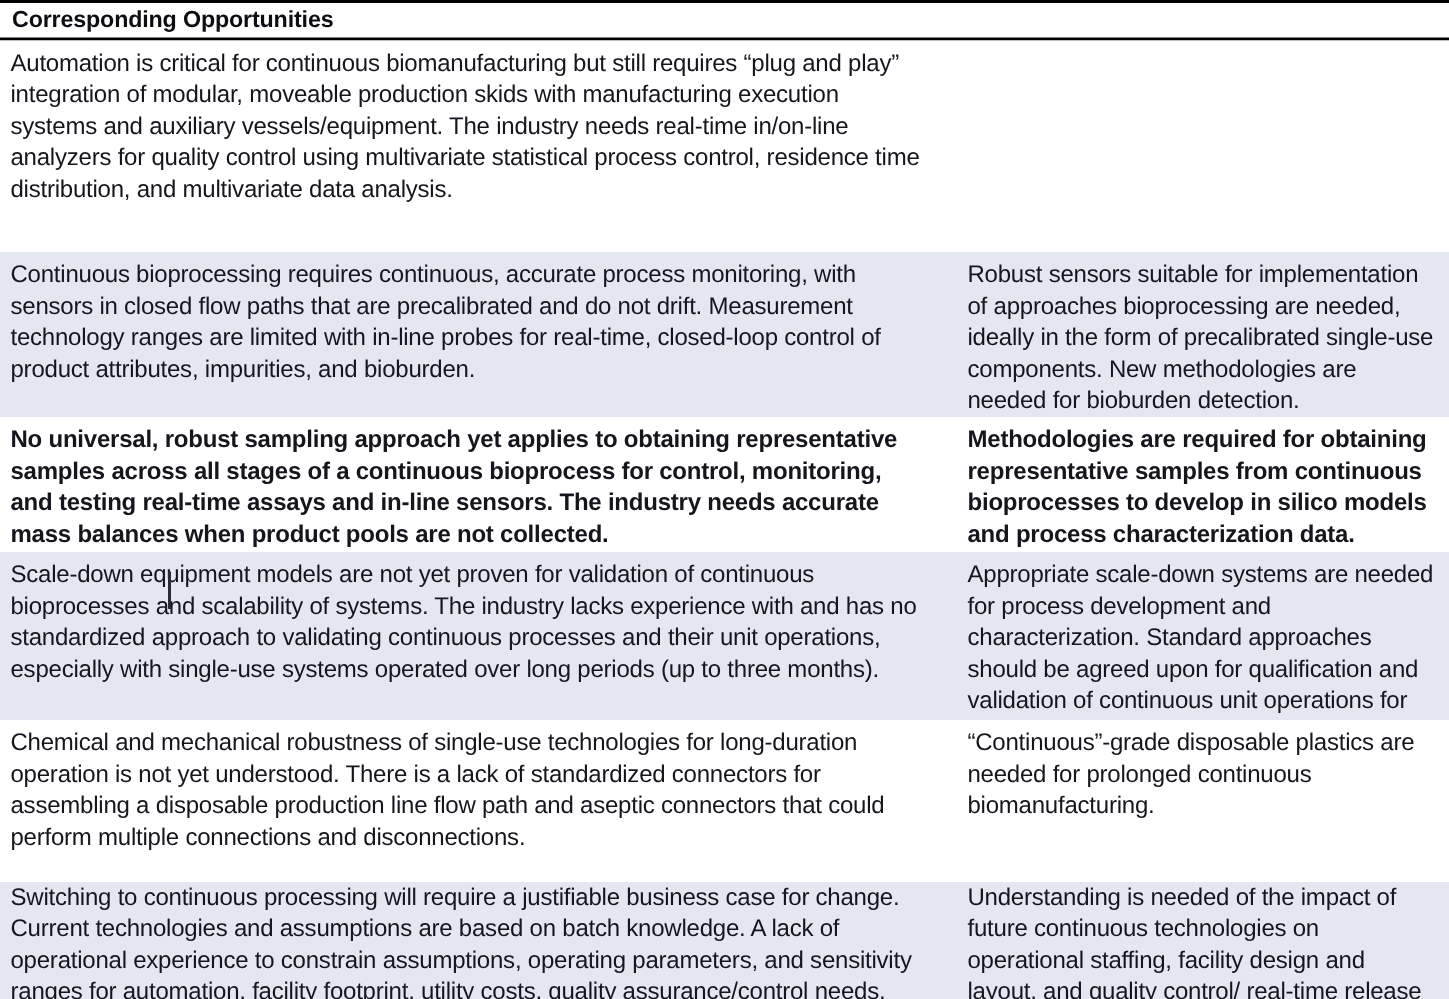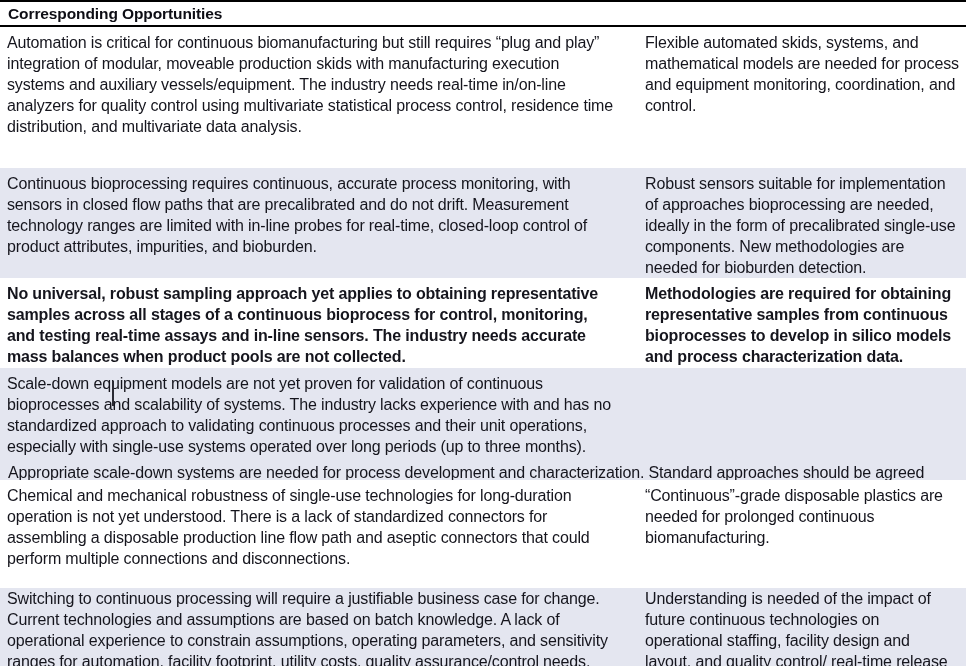--- a/index.html
+++ b/index.html
@@ -55,34 +55,33 @@
 <body>
 
 <div class="table">
   <div class="header-row">
     <div class="header-cell col-opp">Corresponding Opportunities</div>
   </div>
 
   <div id="rows">
   <div class="body-row" style="height: 141px;">
     <div class="cell gap">Automation is critical for continuous biomanufacturing but still requires “plug and play” integration of modular, moveable production skids with manufacturing execution systems and auxiliary vessels/equipment. The industry needs real-time in/on-line analyzers for quality control using multivariate statistical process control, residence time distribution, and multivariate data analysis.</div>
-    <div class="cell opp">Flexible automated skids, systems, and mathematical models are needed for process and equipment monitoring, coordination, and control.</div>
   </div>
 
   <div class="body-row shaded" style="height: 110px;">
     <div class="cell gap">Continuous bioprocessing requires continuous, accurate process monitoring, with sensors in closed flow paths that are precalibrated and do not drift. Measurement technology ranges are limited with in-line probes for real-time, closed-loop control of product attributes, impurities, and bioburden.</div>
     <div class="cell opp">Robust sensors suitable for implementation of approaches bioprocessing are needed, ideally in the form of precalibrated single-use components. New methodologies are needed for bioburden detection.</div>
   </div>
 
   <div class="body-row" style="height: 90px; font-weight: bold;">
     <div class="cell gap">No universal, robust sampling approach yet applies to obtaining representative samples across all stages of a continuous bioprocess for control, monitoring, and testing real-time assays and in-line sensors. The industry needs accurate mass balances when product pools are not collected.</div>
     <div class="cell opp">Methodologies are required for obtaining representative samples from continuous bioprocesses to develop in silico models and process characterization data.</div>
   </div>
 
-  <div class="body-row shaded" style="height: 112px; flex-direction: column;">
+  <div class="body-row shaded" style="height: 112px;">
     <div class="cell gap">Scale-down equipment models are not yet proven for validation of continuous bioprocesses and scalability of systems. The industry lacks experience with and has no standardized approach to validating continuous processes and their unit operations, especially with single-use systems operated over long periods (up to three months).</div>
     <div class="cell opp">Appropriate scale-down systems are needed for process development and characterization. Standard approaches should be agreed upon for qualification and validation of continuous unit operations for regulatory acceptance.</div>
   </div>
 
   <div class="body-row" style="height: 108px;">
     <div class="cell gap">Chemical and mechanical robustness of single-use technologies for long-duration operation is not yet understood. There is a lack of standardized connectors for assembling a disposable production line flow path and aseptic connectors that could perform multiple connections and disconnections.</div>
     <div class="cell opp">“Continuous”-grade disposable plastics are needed for prolonged continuous biomanufacturing.</div>
   </div>
 
   <div class="body-row shaded" style="height: 126px; align-items: flex-end;">

